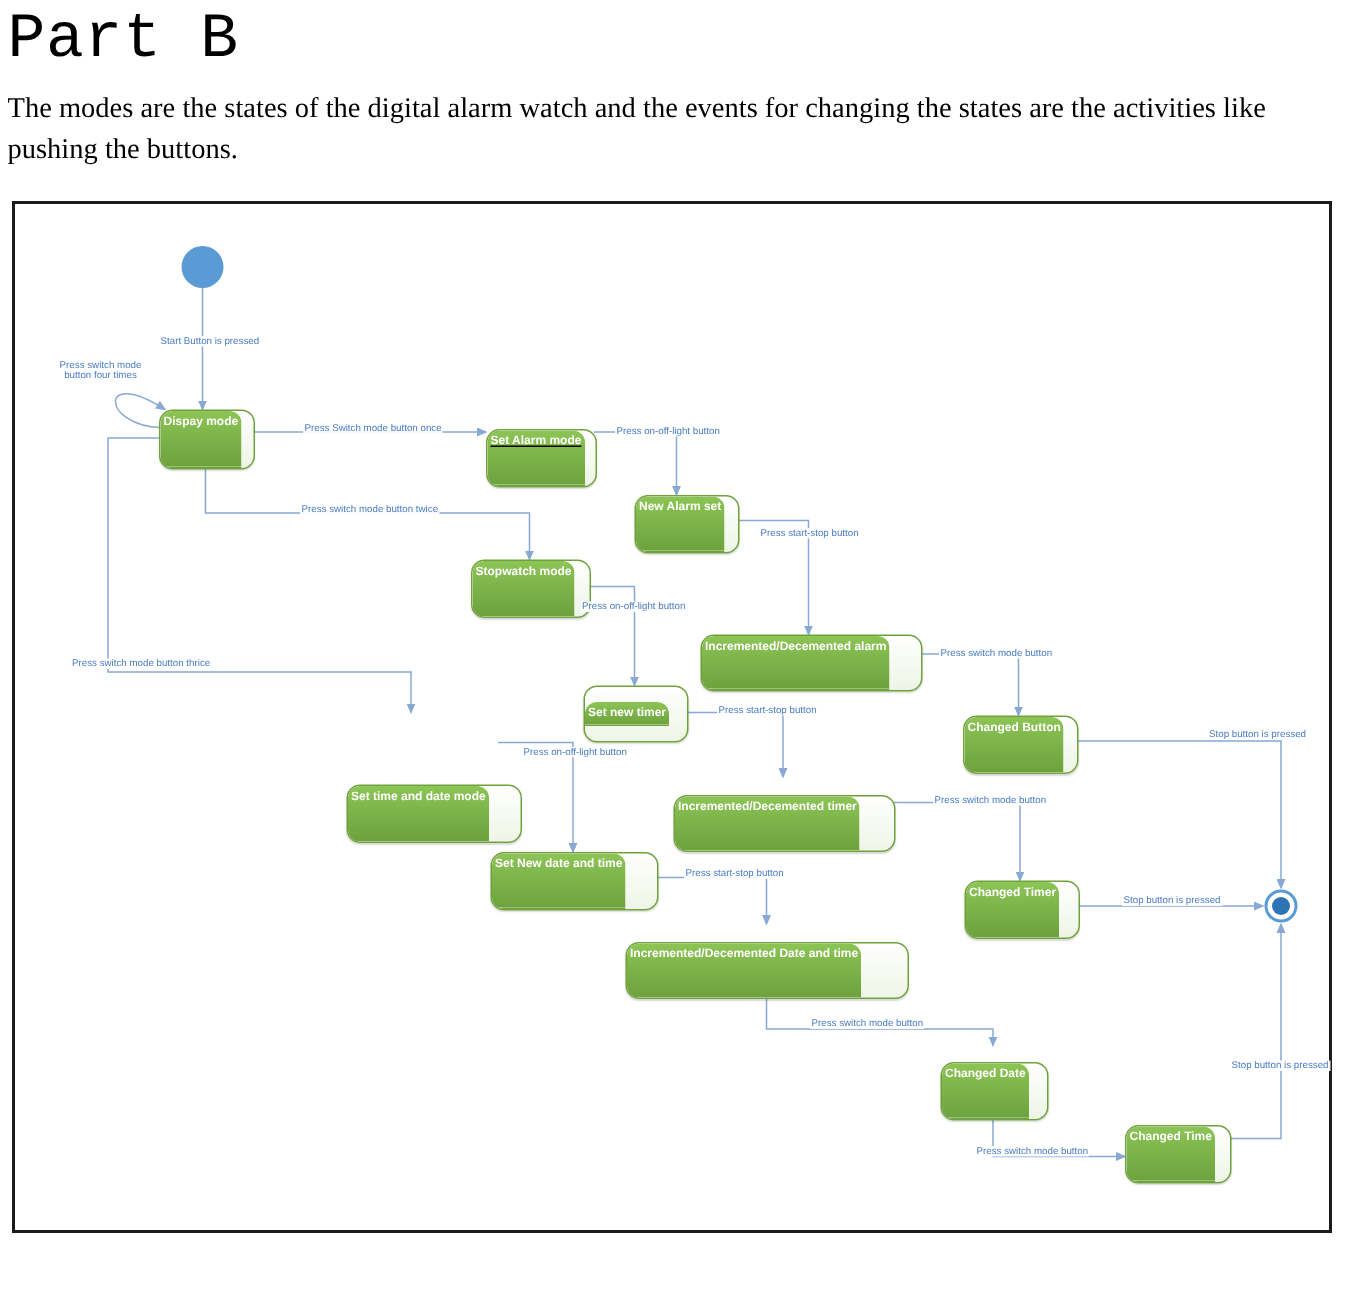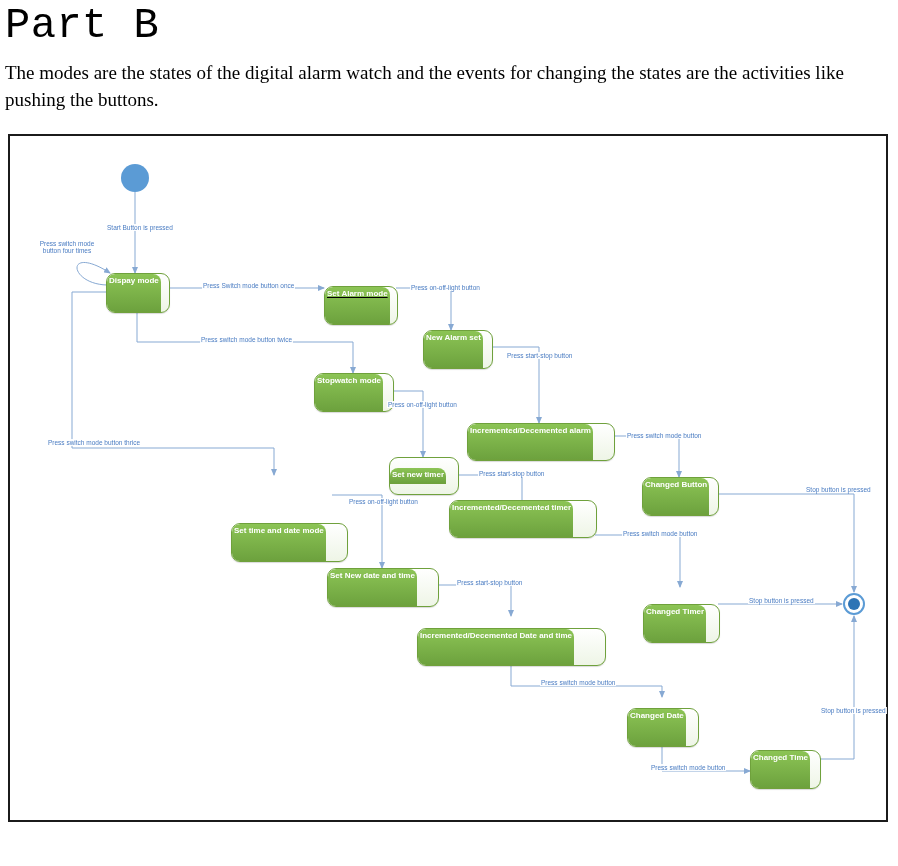--- a/index.html
+++ b/index.html
@@ -78,25 +78,25 @@
           <div class="state-body"></div>
         </div>
         <div class="state" style="left: 632px; top: 341px; width: 75px; height: 37px;">
           <div class="state-head">Changed Button</div>
           <div class="state-body"></div>
         </div>
         <div class="state" style="left: 221px; top: 339px; width: 115px; height: 37px; margin-top: 48px;">
           <div class="state-head">Set time and date mode</div>
           <div class="state-body"></div>
         </div>
-        <div class="state" style="left: 439px; top: 364px; width: 146px; height: 36px;">
+        <div class="state" style="left: 439px; top: 394px; width: 146px; height: 36px;">
           <div class="state-head">Incremented/Decemented timer</div>
           <div class="state-body"></div>
         </div>
-        <div class="state" style="left: 633px; top: 451px; width: 75px; height: 37px; margin-top: 17px;">
+        <div class="state" style="left: 633px; top: 451px; width: 75px; height: 37px;">
           <div class="state-head">Changed Timer</div>
           <div class="state-body"></div>
         </div>
         <div class="state" style="left: 317px; top: 432px; width: 110px; height: 37px;">
           <div class="state-head">Set New date and time</div>
           <div class="state-body"></div>
         </div>
         <div class="state" style="left: 407px; top: 492px; width: 187px; height: 36px;">
           <div class="state-head">Incremented/Decemented Date and time</div>
           <div class="state-body"></div>

